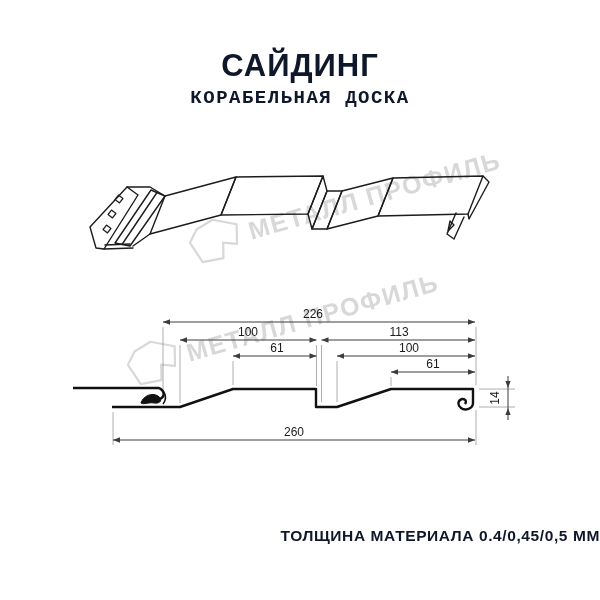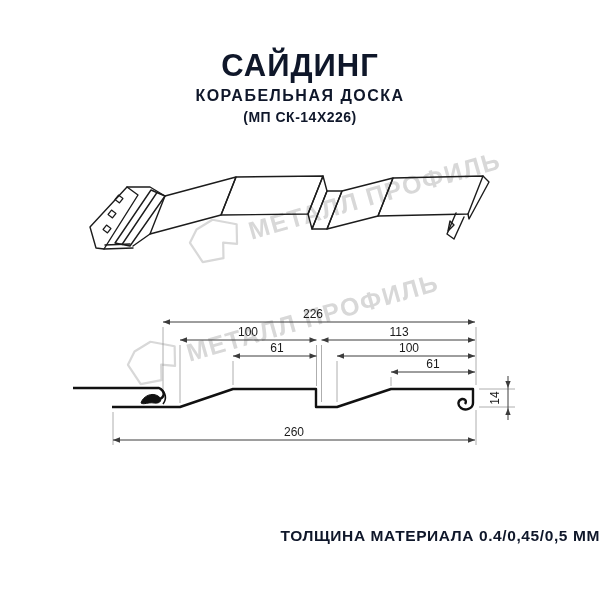--- a/index.html
+++ b/index.html
@@ -2,35 +2,34 @@
 <html><head>
 <meta charset="utf-8">
 <style>
   html,body{margin:0;padding:0;background:#fff;}
   .canvas{
     position:relative;width:600px;height:600px;background:#fff;overflow:hidden;
     font-family:"Liberation Sans",sans-serif;color:#0f172a;
   }
   .hdr{position:absolute;left:0;right:0;text-align:center;}
   .title{top:48px;font-size:31px;font-weight:800;letter-spacing:1px;}
-  .subtitle{top:87px;font-size:16px;font-weight:700;letter-spacing:1.5px;}
+  .subtitle{top:87px;font-size:19px;font-weight:700;letter-spacing:1.5px;font-family:Liberation Mono, monospace;}
   .model{top:109px;font-size:14px;font-weight:600;letter-spacing:0.5px;}
   .footer{top:527px;font-size:15.5px;font-weight:700;letter-spacing:0.6px;text-align:right;}
   svg{position:absolute;left:0;top:0;}
   .wm-text{font-size:25px;font-weight:700;letter-spacing:1.5px;fill:#d8d8d8;}
   .dim-label{font-size:12px;fill:#1a1a1a;text-anchor:middle;}
 </style>
 </head>
 <body>
 
 <div class="canvas">
 
   <div class="hdr title">САЙДИНГ</div>
   <div class="hdr subtitle">КОРАБЕЛЬНАЯ ДОСКА</div>
-  <div class="hdr model">(МП СК-14Х226)</div>
 
   <svg width="600" height="600" viewBox="0 0 600 600">
     <defs>
       <marker id="arr" viewBox="0 0 10 10" refX="10" refY="5" markerWidth="9" markerHeight="7" orient="auto-start-reverse" markerUnits="userSpaceOnUse">
         <path d="M0,1.2 L10,5 L0,8.8 Z" fill="#3c3c3c"></path>
       </marker>
     </defs>
 
     <g transform="translate(196,264) rotate(-16)">
       <path d="M 7,0 L 0,-22 L 10,-33 L 28,-38 L 50,-27 L 45,-8 L 32,-13 L 28,2 Z" fill="none" stroke="#d8d8d8" stroke-width="2.2" stroke-linejoin="round"></path>

